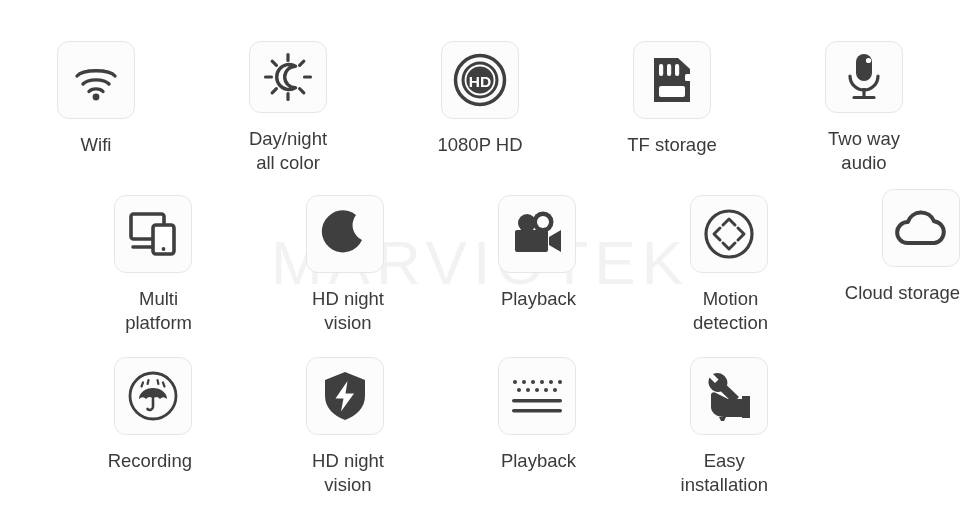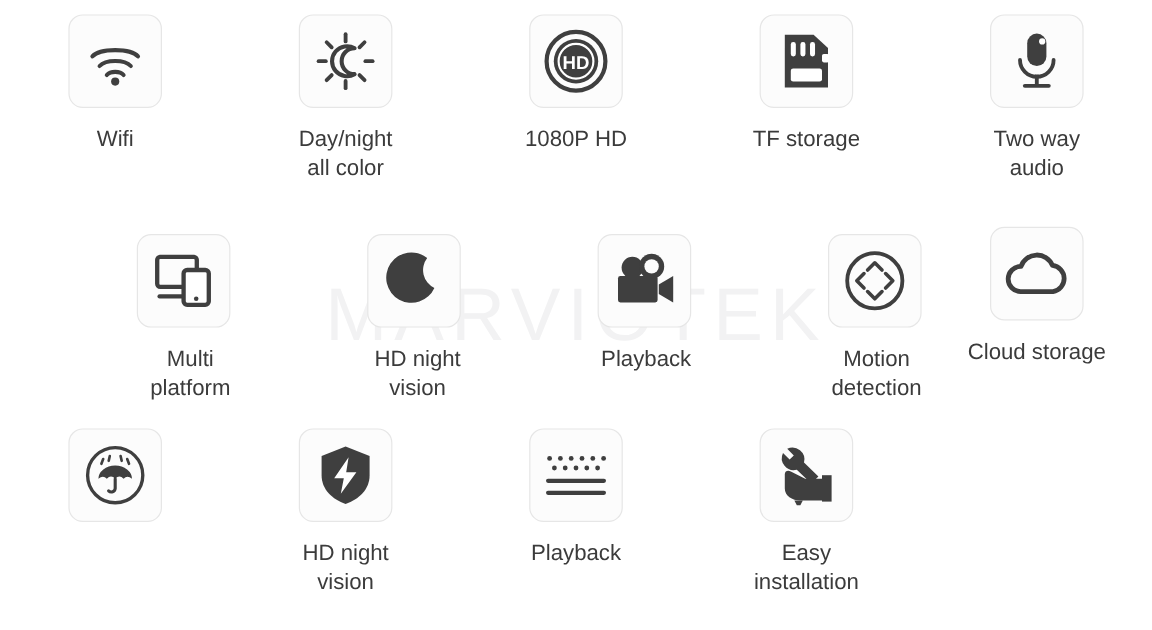--- a/index.html
+++ b/index.html
@@ -43,23 +43,23 @@
     box-sizing: border-box;
     padding: 0;
   }
 
   .cell {
     display: flex;
     flex-direction: column;
     align-items: center;
     padding-top: 0;
   }
-  .cell.r1 { padding-top: 12px; }
+  .cell.r1 { padding-top: 12px; margin-top: 29px; }
   .cell.r2 { padding-top: 20px; align-items: flex-end; }
-  .cell.r3 { padding-top: 14px; }
+  .cell.r3 { padding-top: 14px; align-items: flex-end; }
 
   .tile {
     width: 78px;
     height: 78px;
     border: 1px solid #e6e6e6;
     border-radius: 12px;
     background: #fcfcfc;
     display: flex;
     align-items: center;
     justify-content: center;
@@ -251,20 +251,21 @@
           <path d="M27 30 V38 A3.2 3.2 0 0 1 21.5 40" stroke="#3f3f3f" stroke-width="2.6" fill="none" stroke-linecap="round"></path>
           <g stroke="#3f3f3f" stroke-width="2.2" stroke-linecap="round">
             <line x1="17" y1="13.5" x2="15.5" y2="17.5"></line>
             <line x1="22.5" y1="11" x2="21.6" y2="15"></line>
             <line x1="31.5" y1="11" x2="32.4" y2="15"></line>
             <line x1="37" y1="13.5" x2="38.5" y2="17.5"></line>
           </g>
         </svg>
       </span>
     </div>
+    <div class="label">Recording</div>
   </div>
 
   <div class="cell r3">
     <div class="tile">
       <span>
         <svg width="46" height="52" viewBox="0 0 46 52">
           <path d="M23 2 L43 10 V26 C43 38 34 46 23 50 C12 46 3 38 3 26 V10 Z" fill="#3f3f3f"></path>
           <path d="M25.5 11 L13.5 28.5 H21.5 L19 41.5 L32 23.5 H23.5 Z" fill="#ffffff"></path>
         </svg>
       </span>

